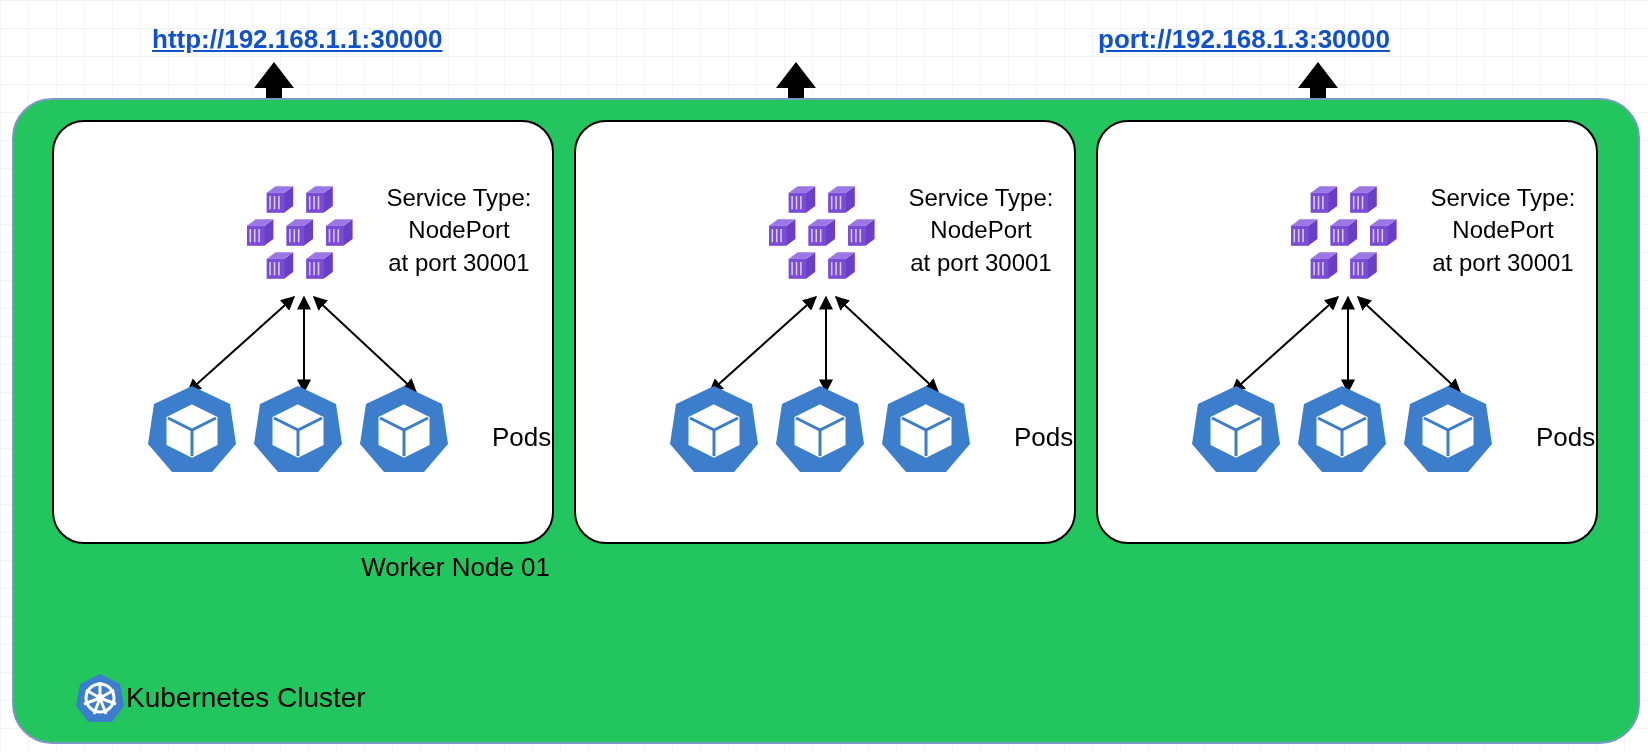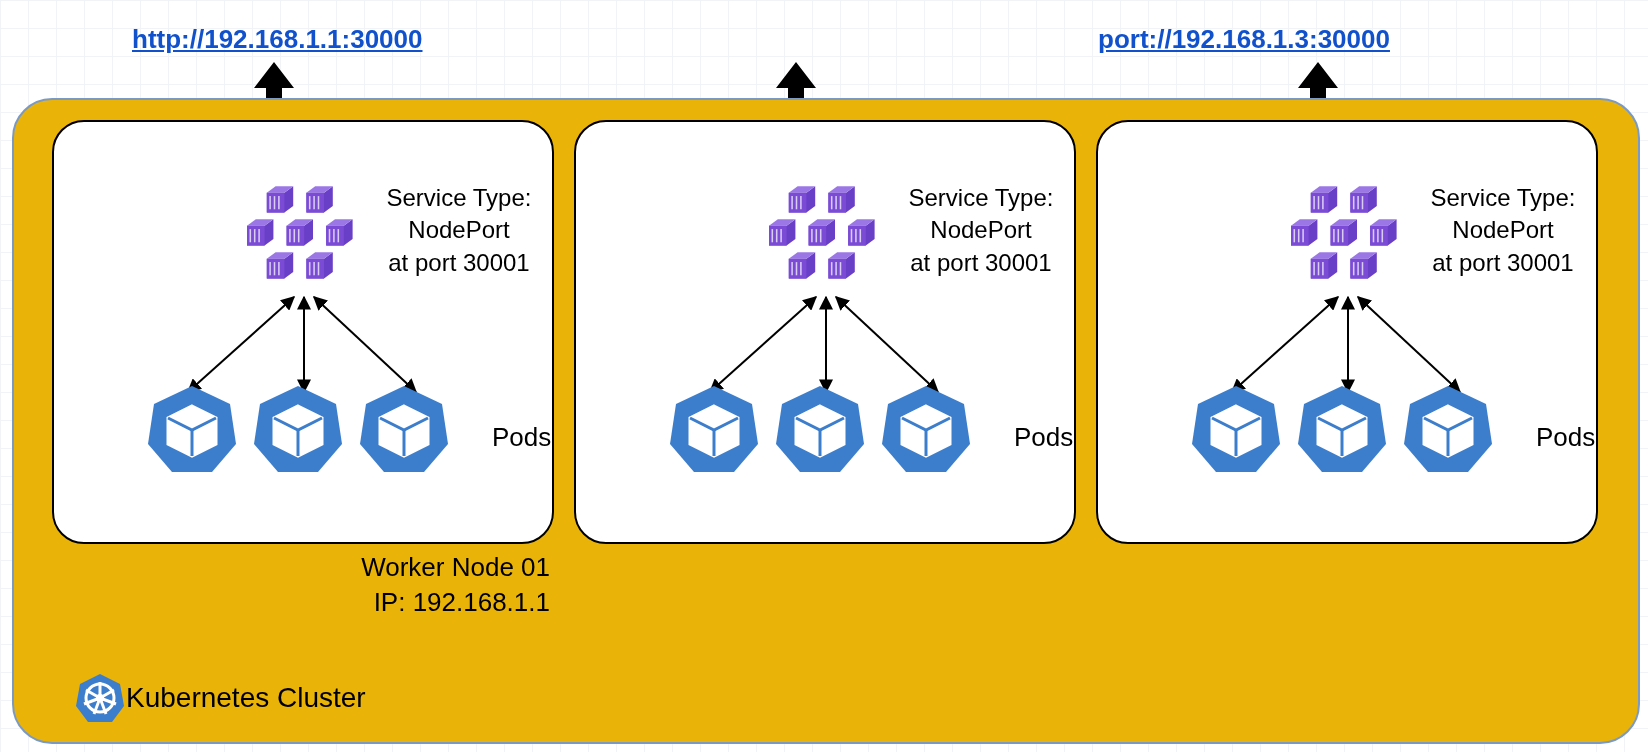--- a/index.html
+++ b/index.html
@@ -8,21 +8,21 @@
     position:absolute;inset:0;
     background-image:
       linear-gradient(#e1e6ec 1px,transparent 1px),
       linear-gradient(90deg,#e1e6ec 1px,transparent 1px);
     background-size:28px 28px;
     opacity:.45;
   }
   .stage{position:relative;width:1648px;height:752px;}
   .cluster{
     position:absolute;left:12px;top:98px;width:1624px;height:642px;
-    background:#eab308;border:2px solid #7a9ac5;border-radius:40px;
+    background:#22c55e;border:2px solid #7a9ac5;border-radius:40px;
   }
   .cluster-label{
     position:absolute;left:60px;bottom:18px;display:flex;align-items:center;
     font-size:28px;
   }
   .node{
     position:absolute;top:20px;width:498px;height:420px;
     background:#fff;border:2px solid #000;border-radius:32px;
   }
   .node1{left:38px;}
@@ -45,21 +45,21 @@
   .pods-label{position:absolute;left:402px;top:300px;font-size:26px;margin-left:36px;}
   .fanout{position:absolute;left:100px;top:170px;width:300px;height:110px;}
   .k8s-logo{width:52px;height:52px;}
 </style>
 </head>
 <body>
 
 <div class="stage">
   <div class="bg-grid"></div>
 
-  <a class="url" style="left:132px">http://192.168.1.1:30000</a>
+  <a class="url" style="left:152px">http://192.168.1.1:30000</a>
   <a class="url" style="left:1098px">port://192.168.1.3:30000</a>
 
   <svg class="dbl-arrow" style="left:254px" viewBox="0 0 40 80">
       <polygon points="20,0 40,26 28,26 28,54 40,54 20,80 0,54 12,54 12,26 0,26" fill="#000"></polygon>
     </svg>
   <svg class="dbl-arrow" style="left:776px" viewBox="0 0 40 80">
       <polygon points="20,0 40,26 28,26 28,54 40,54 20,80 0,54 12,54 12,26 0,26" fill="#000"></polygon>
     </svg>
   <svg class="dbl-arrow" style="left:1298px" viewBox="0 0 40 80">
       <polygon points="20,0 40,26 28,26 28,54 40,54 20,80 0,54 12,54 12,26 0,26" fill="#000"></polygon>
@@ -148,21 +148,20 @@
             <use href="#pod"></use>
           </svg>
         <svg class="pod" viewBox="0 0 96 96">
             <use href="#pod"></use>
           </svg>
       </div>
       <div class="pods-label">Pods</div>
     </div>
     <div class="node-caption" style="left:38px">
       <span>Worker Node 01</span><br>
-      <span>IP: 192.168.1.1</span>
     </div>
 
     <div class="node node2">
       <svg class="svc-cluster" viewBox="0 0 150 100">
           <use href="#svcCluster"></use>
         </svg>
       <div class="svc-text">
         <span>Service Type:</span><br>
         <span>NodePort</span><br>
         <span>at port 30001</span>

